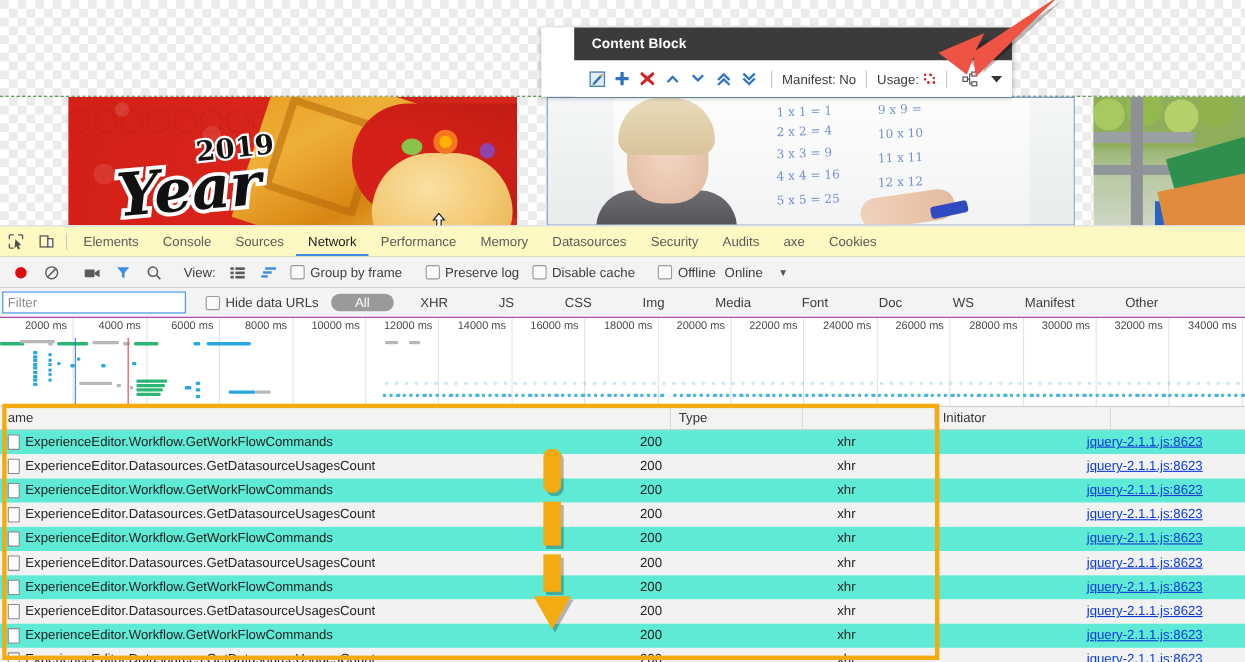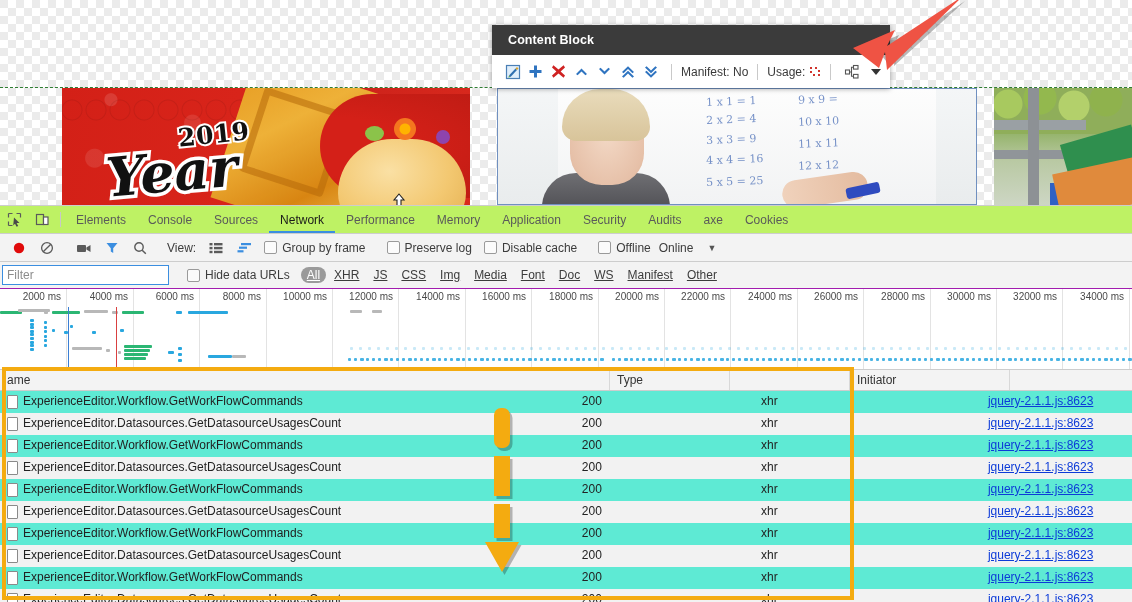--- a/index.html
+++ b/index.html
@@ -179,20 +179,21 @@
     background:#e08a3c; transform: rotate(-12deg); }
   .play-blue { position:absolute; left: 56px; bottom: 0; width: 30px; height: 22px; background:#2f61c4; }
 
   
   .cb-panel {
     position: absolute;
     left: 492px; top: 25px;
     width: 398px; height: 63px;
     background: #fff;
     box-shadow: 0 1px 5px rgba(0,0,0,.35);
+    padding-left: 30px;
   }
   .cb-title {
     height: 30px; line-height: 30px;
     background: #3b3b3b;
     color: #ffffff;
     font-size: 12.5px; font-weight: bold;
     padding-left: 16px;
     letter-spacing: .1px;
   }
   .cb-toolbar {
@@ -238,21 +239,21 @@
     width: 1132px; height: 397px;
     background: #ffffff;
     border-top: 1px solid #cdcdcd;
     font-size: 12px;
     color: #303030;
   }
 
   .dt-tabbar {
     height: 27px;
     display: flex; align-items: stretch;
-    background: #bef264;
+    background: #fef9c3;
     border-bottom: 1px solid #cdcdcd;
     text-align: center;
   }
   .dt-iconbtn {
     width: 28px; display:flex; align-items:center; justify-content:center;
     cursor: pointer;
   }
   .dt-vsep { width:1px; background:#c8c8c8; margin: 6px 4px; }
   .dt-tab {
     padding: 0 11px;
@@ -294,22 +295,22 @@
     border: 1px solid #3b8ee0;
     background: #fff;
     font-size: 12px;
     padding: 0 4px;
     color: #333;
     outline: none;
     font-family: "Liberation Sans", sans-serif;
   }
   .filter-input::placeholder { color: #8c8c8c; }
   .type-pill {
-    padding: 1px 6px; margin: 0 1px; border-radius: 9px;
-    cursor: pointer; color: #3c3c3c; white-space: nowrap; text-decoration: underline;
+    padding: 1px 22px; margin: 0 1px; border-radius: 9px;
+    cursor: pointer; color: #3c3c3c; white-space: nowrap;
   }
   .type-pill.sel { background: #9a9a9a; color: #fff; }
 
   
   .overview {
     position: relative;
     height: 80px;
     background: #fff;
     border-bottom: 1px solid #cdcdcd;
     overflow: hidden;
@@ -547,21 +548,21 @@
         </svg>
       </div>
       <div class="dt-vsep"></div>
       <div id="dt-tabs" style="display:flex">
           <div class="dt-tab">Elements</div>
           <div class="dt-tab">Console</div>
           <div class="dt-tab">Sources</div>
           <div class="dt-tab active">Network</div>
           <div class="dt-tab">Performance</div>
           <div class="dt-tab">Memory</div>
-          <div class="dt-tab">Application</div>
+          <div class="dt-tab">Datasources</div>
           <div class="dt-tab">Security</div>
           <div class="dt-tab">Audits</div>
           <div class="dt-tab">axe</div>
           <div class="dt-tab">Cookies</div>
         </div>
     </div>
 
     <div class="dt-toolbar2">
       <div class="dt-iconbtn">
         <svg width="14" height="14" viewBox="0 0 14 14">

